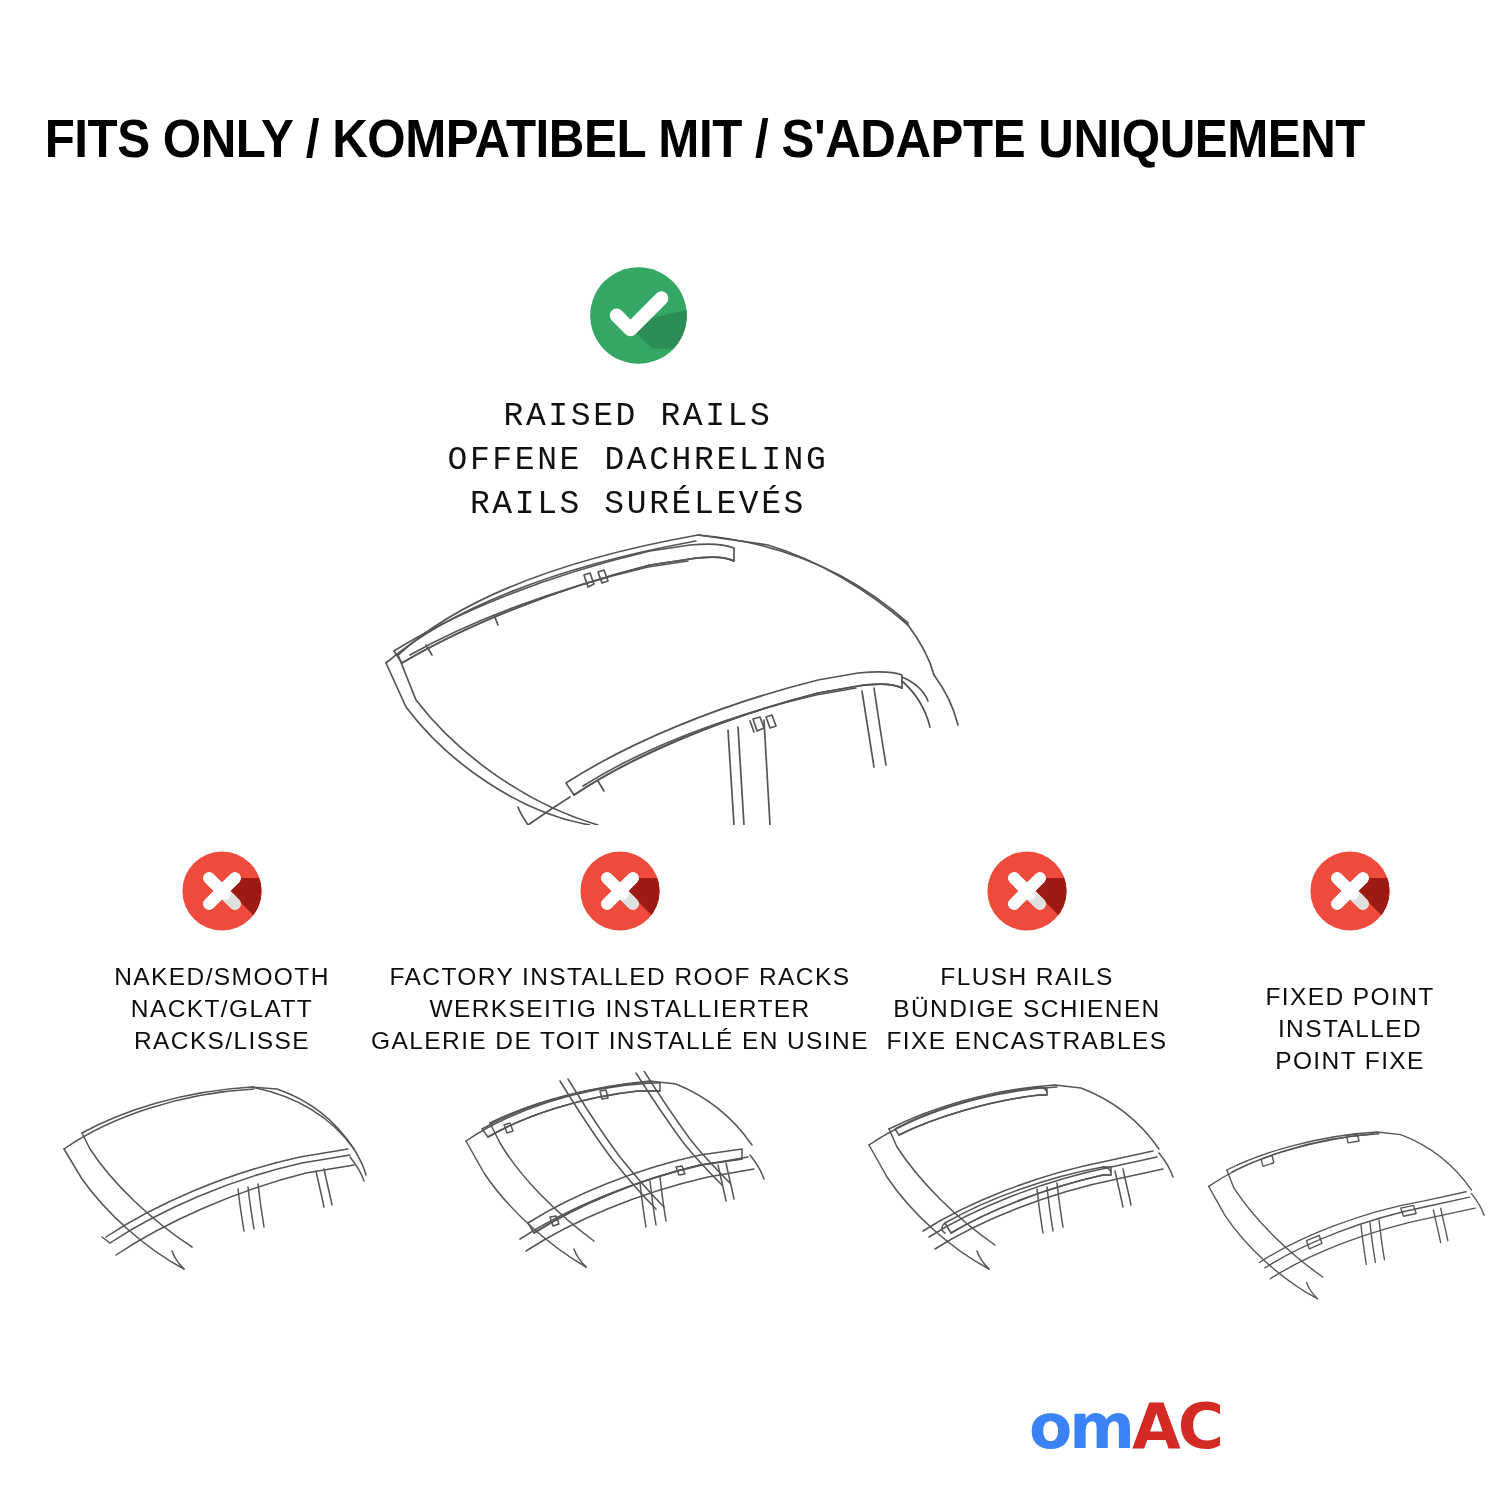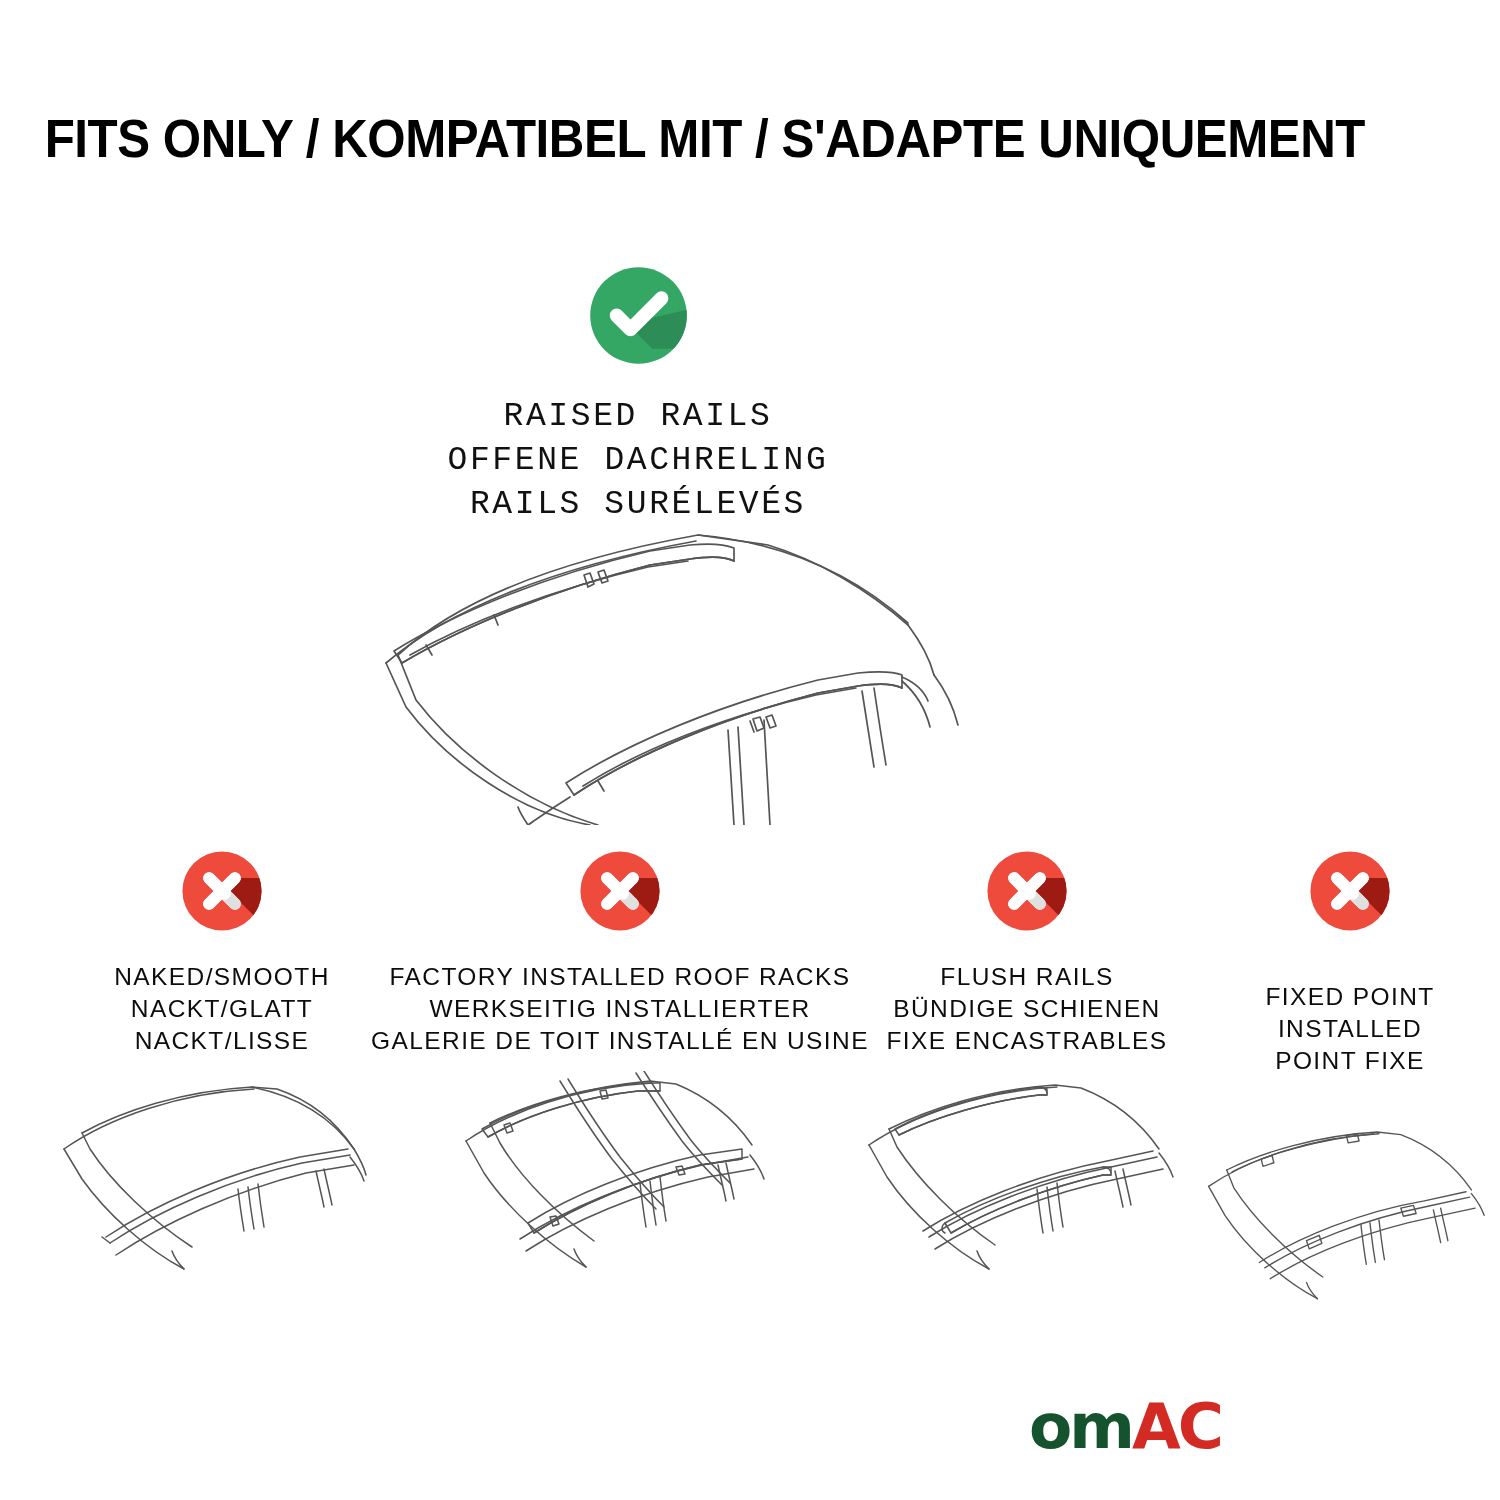--- a/index.html
+++ b/index.html
@@ -100,21 +100,21 @@
   .logo{
     position:absolute;
     right:55px;bottom:42px;
     font-family:"DejaVu Sans","Liberation Sans",sans-serif;
     font-weight:bold;
     font-size:63px;
     letter-spacing:-3px;
     line-height:1;
     display:flex;align-items:baseline;
   }
-  .logo .om{color:#14532d;}
+  .logo .om{color:#3b82f6;}
   .logo .ac{color:#D42A24;}
 </style>
 </head>
 <body>
 
 <div class="page">
 
   <div class="title">FITS ONLY / KOMPATIBEL MIT / S'ADAPTE UNIQUEMENT</div>
 
   <div class="ok-block">
@@ -210,21 +210,21 @@
           </g>
           <g stroke-linecap="round" stroke-width="13">
             <path d="M36 36 L53 53" stroke="#ffffff"></path>
             <path d="M64 36 L36 64" stroke="#ffffff"></path>
           </g>
         </svg>
       </span>
       <div class="x-label">
         <div>NAKED/SMOOTH</div>
         <div>NACKT/GLATT</div>
-        <div>NACKT/LISSE</div>
+        <div>RACKS/LISSE</div>
       </div>
       <div class="col-car">
         <svg viewBox="0 0 320 215" fill="none" stroke="#555" stroke-width="1.5" stroke-linecap="round" stroke-linejoin="round">
           <path d="M20 62 C60 40 120 20 190 16 L215 18 C250 30 275 52 292 78"></path>
           <path d="M20 62 L28 78 C50 112 90 150 130 176"></path>
           <path d="M2 78 C48 46 118 22 192 18"></path>
           <path d="M2 78 L20 108 C44 142 84 178 122 198"></path>
           <path d="M292 78 C298 88 302 96 304 104"></path>
           <path d="M190 16 C240 26 272 50 292 78"></path>
 

